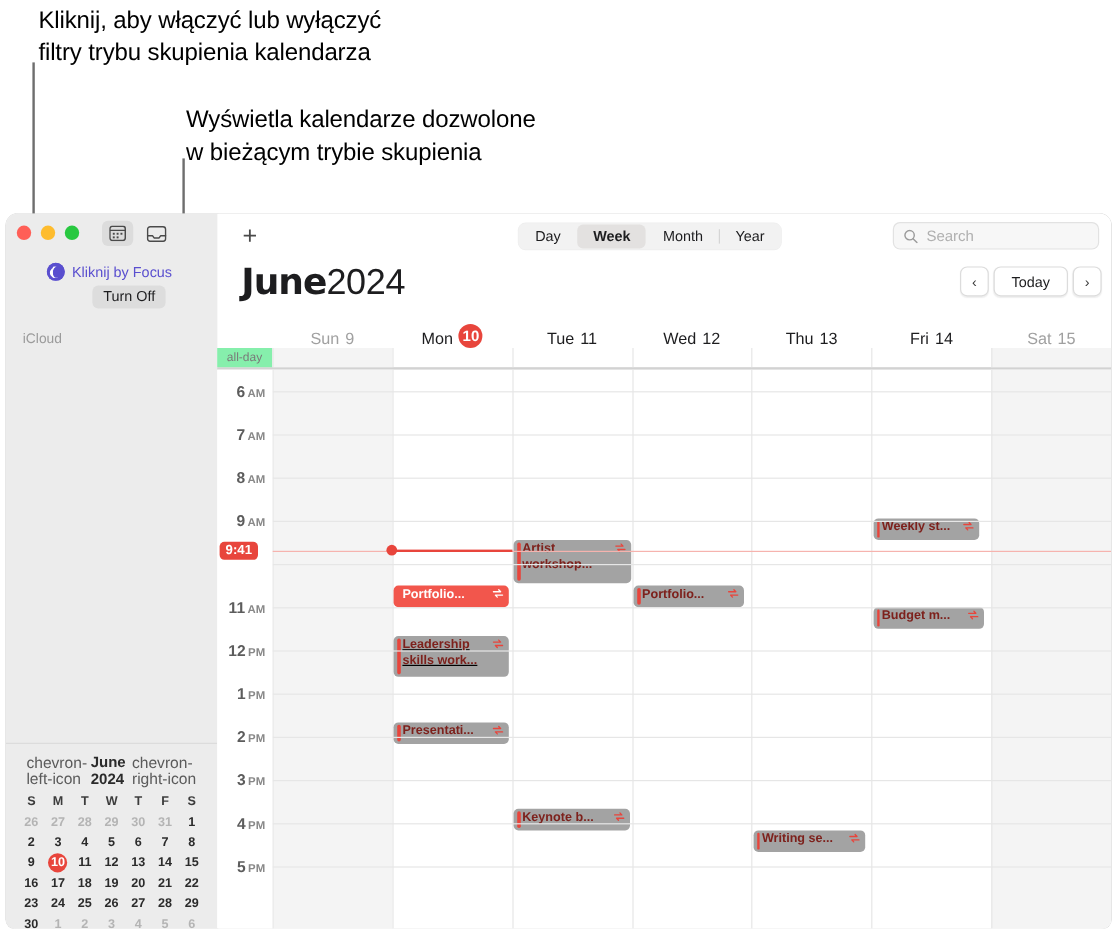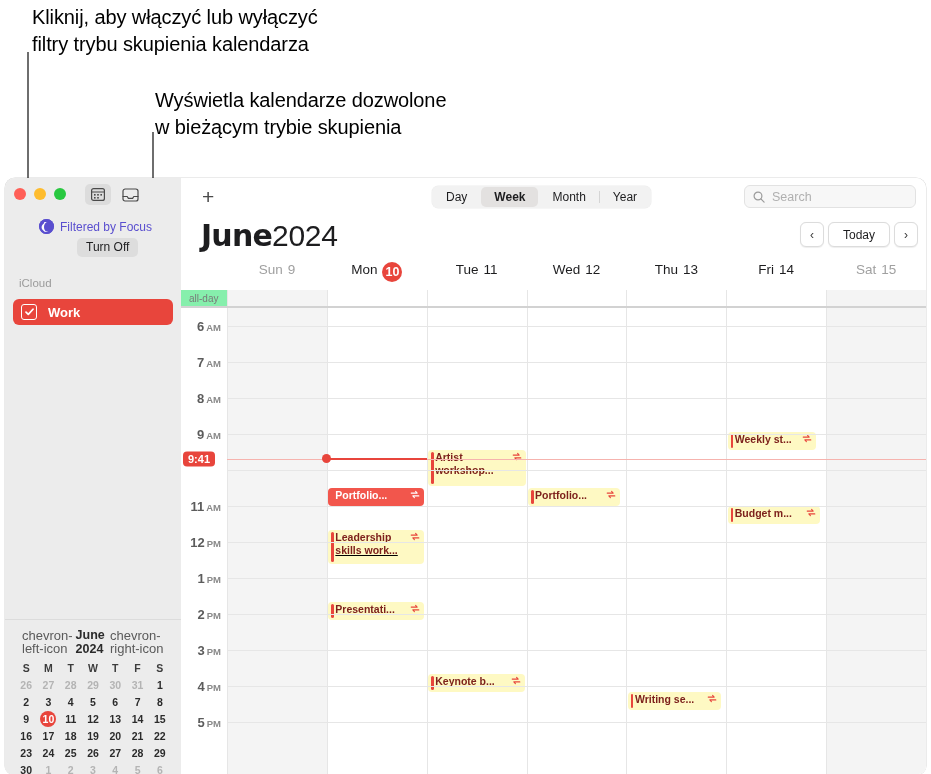--- a/index.html
+++ b/index.html
@@ -345,21 +345,21 @@
   #day-header {
     position: absolute;
     left: 0; top: 84px;
     width: 745px; height: 28px;
     display: flex;
   }
   #day-header .gutter-sp { width: 46px; flex: none; }
   .day-cell {
     flex: 1;
     display: flex;
-    align-items: flex-start;
+    align-items: flex-end;
     justify-content: center;
     font-size: 13.5px;
     color: #1d1d1f;
     gap: 5px;
   }
   .day-cell.weekend { color: #a0a0a0; }
   .day-cell .dnum-today {
     display: inline-flex;
     align-items: center;
     justify-content: center;
@@ -445,21 +445,21 @@
     position: absolute;
     left: 46px; right: 0;
     height: 1px;
     background: #e6e6e6;
   }
 
   
   .event {
     position: absolute;
     border-radius: 4px;
-    background: #fef9c3;
+    background: #a3a3a3;
     overflow: hidden;
     box-sizing: border-box;
     padding: 1px 4px 1px 7px;
   }
   .event::before {
     content: "";
     position: absolute;
     left: 3px; top: 2px; bottom: 2px;
     width: 2.5px;
     border-radius: 2px;
@@ -564,35 +564,27 @@
         </div>
       </div>
 
       <div id="focus-row">
         <div id="focus-icon">
           <svg width="15" height="15" viewBox="0 0 15 15" style="position:absolute;left:0;top:0;">
             <circle cx="7.5" cy="7.5" r="7.5" fill="#5a4fcf"></circle>
             <path d="M10.6 10.8 A4.2 4.2 0 0 1 6.3 3.9 A4.4 4.4 0 1 0 10.6 10.8 Z" fill="#ffffff"></path>
           </svg>
         </div>
-        <span id="focus-label">Filtered by Focus</span>
+        <span id="focus-label">Kliknij by Focus</span>
       </div>
 
       <div id="turn-off-btn">Turn Off</div>
 
       <div id="icloud-label">iCloud</div>
 
-      <div id="work-row">
-        <span id="work-check">
-          <svg width="9" height="8" viewBox="0 0 9 8">
-            <path d="M1 4.1 L3.3 6.4 L8 1.2" fill="none" stroke="#ffffff" stroke-width="1.7" stroke-linecap="round" stroke-linejoin="round"></path>
-          </svg>
-        </span>
-        <span id="work-label">Work</span>
-      </div>
 
       <div id="mini-cal">
         <div id="mini-header">
           <span class="mini-arrow">chevron-left-icon</span>
           <span id="mini-title">June 2024</span>
           <span class="mini-arrow">chevron-right-icon</span>
         </div>
         <div id="mini-grid">
             <div class="mini-dow">S</div>
             <div class="mini-dow">M</div>

